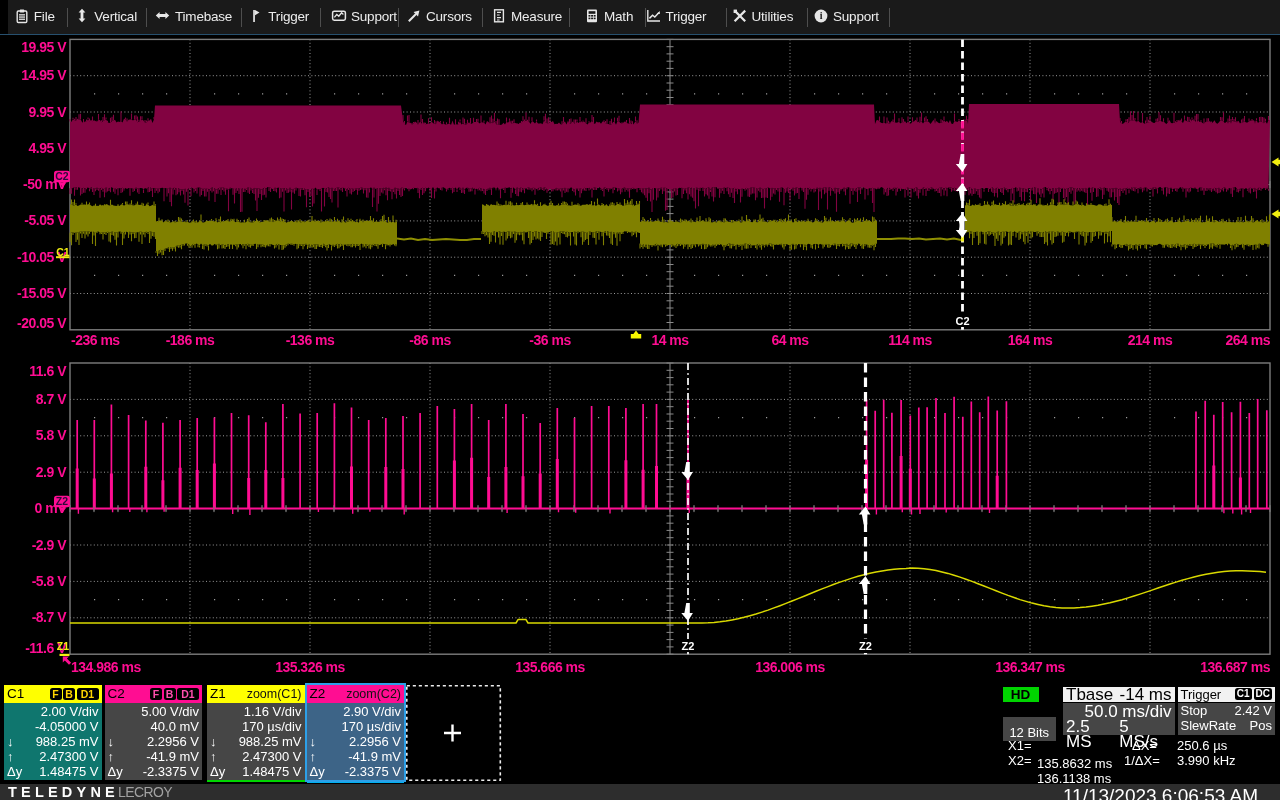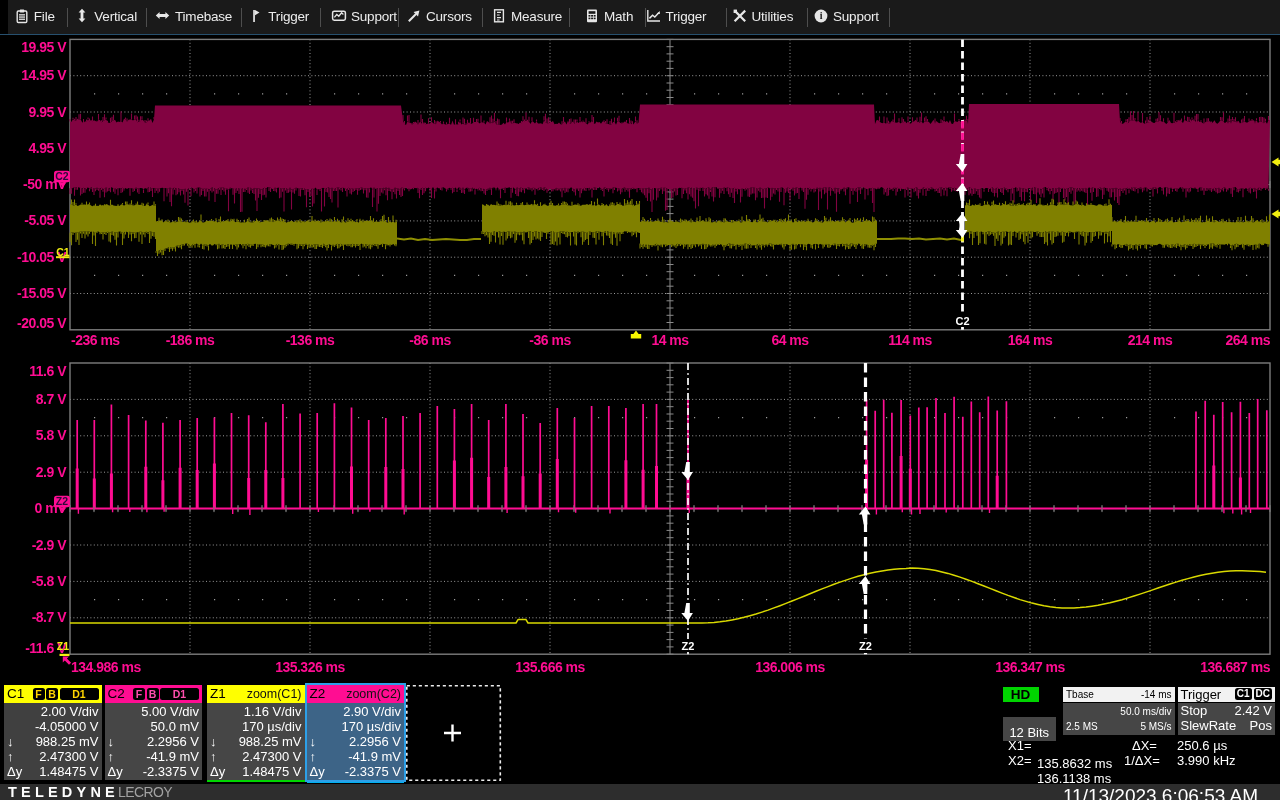--- a/index.html
+++ b/index.html
@@ -8,33 +8,33 @@
   color:#ececec; font-size:13.5px; letter-spacing:-0.2px; }
 .mi svg { display:block; }
 .sep { position:absolute; top:8px; width:1px; height:19px; background:#4e4e4e; }
 #tealline { position:absolute; top:33.8px; left:0; width:1280px; height:1.7px; background:#27506e; }
 #wave { position:absolute; top:0; left:0; }
 .box { position:absolute; top:685px; width:97.5px; height:95px; font-size:13px; }
 .hdr { height:17.5px; display:flex; align-items:center; padding:0 3px; }
 .nm { flex:0 0 auto; font-size:13.5px; }
 .hdr .bd { background:#000; border-radius:2.5px; font-size:10.5px; font-weight:bold;
   width:12px; text-align:center; margin-left:1.5px; height:12.5px; line-height:12.5px; }
-.hdr .bdw { width:39px; }
+.hdr .bdw { width:22px; }
 .hdr .bd.f { margin-left:auto; }
 .zr { margin-left:auto; font-size:12.5px; color:#111; }
 .body { height:77.5px; padding-top:1px; }
 .row { position:relative; height:15.2px; line-height:15.2px; color:#fff; }
 .row .v { position:absolute; right:3px; }
 .row .g { position:absolute; left:3px; }
 .hdbox { position:absolute; left:1002.5px; top:686.5px; width:53.5px; }
 .hdhdr { width:36px; height:15.5px; background:#00d400; color:#000; font-weight:bold;
   font-size:13.5px; text-align:center; line-height:15.5px; }
 .hdbody { margin-top:15px; height:24px; background:#464646; color:#fff; font-size:13px;
   text-align:center; line-height:32px; }
-.tbbox { position:absolute; left:1063px; top:686.5px; width:111.5px; font-size:10px; }
+.tbbox { position:absolute; left:1063px; top:686.5px; width:111.5px; font-size:17px; }
 .tbhdr { height:15.5px; background:#f2f2f2; color:#000; display:flex;
   justify-content:space-between; padding:0 3px; line-height:15.5px; }
 .tbbody { margin-top:1px; height:32px; background:#464646; color:#fff; padding:0 3px; }
 .tbbody .r1 { text-align:right; height:16px; line-height:17px; }
 .r2 { display:flex; justify-content:space-between; height:15px; line-height:15px; }
 .trbox { position:absolute; left:1177.5px; top:686.5px; width:97.5px; font-size:13px; }
 .trhdr { height:15.5px; background:#f2f2f2; color:#000; display:flex; align-items:center;
   padding:0 3px; line-height:15.5px; }
 .trbadges { margin-left:auto; display:flex; gap:2px; }
 .tb1,.tb2 { font-size:10px; font-weight:bold; border-radius:2.5px; padding:0 2px;
@@ -288,21 +288,21 @@
     <div class="sep" style="left:881px"></div>
   </div>
 <div id="tealline"></div>
 <div class="box" style="left:4px;">
     <div class="hdr" style="background:#ffff00">
       <span class="nm" style="color:#000">C1</span>
       <span class="bd f" style="color:#ffd400">F</span>
       <span class="bd" style="color:#ffd400">B</span>
       <span class="bd bdw" style="color:#ffd400">D1</span>
     </div>
-    <div class="body" style="background:#404040">
+    <div class="body" style="background:#0f766e">
       <div class="row">
         <span class="v">2.00 V/div</span>
       </div>
       <div class="row">
         <span class="v">-4.05000 V</span>
       </div>
       <div class="row">
         <span class="g">↓</span>
         <span class="v">988.25 mV</span>
       </div>
@@ -321,21 +321,21 @@
       <span class="nm" style="color:#000">C2</span>
       <span class="bd f" style="color:#ff4fae">F</span>
       <span class="bd" style="color:#ff4fae">B</span>
       <span class="bd bdw" style="color:#ff4fae">D1</span>
     </div>
     <div class="body" style="background:#464646">
       <div class="row">
         <span class="v">5.00 V/div</span>
       </div>
       <div class="row">
-        <span class="v">50.0 mV</span>
+        <span class="v">40.0 mV</span>
       </div>
       <div class="row">
         <span class="g">↓</span>
         <span class="v">2.2956 V</span>
       </div>
       <div class="row">
         <span class="g">↑</span>
         <span class="v">-41.9 mV</span>
       </div>
       <div class="row">

